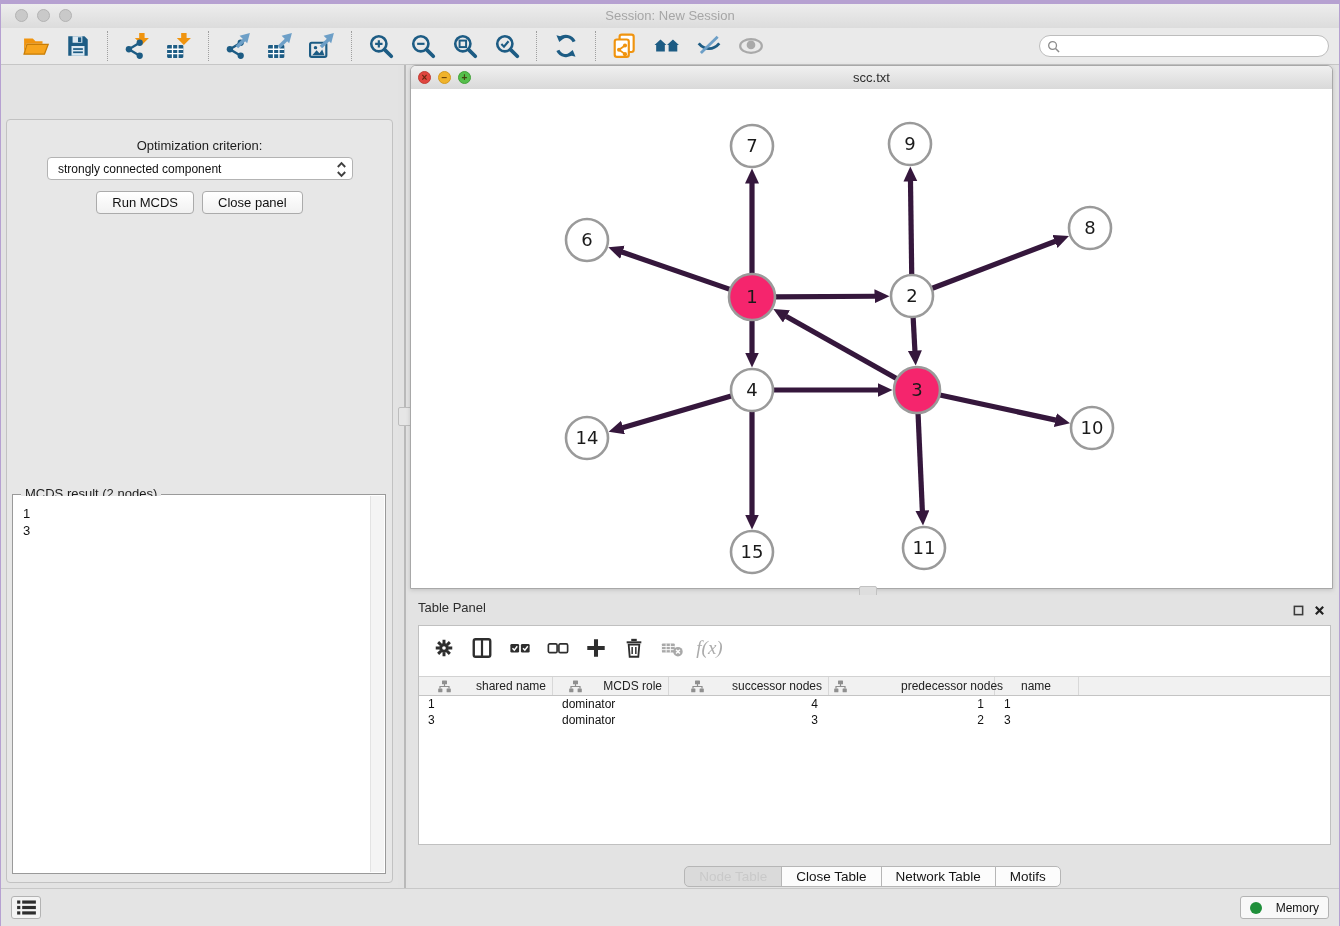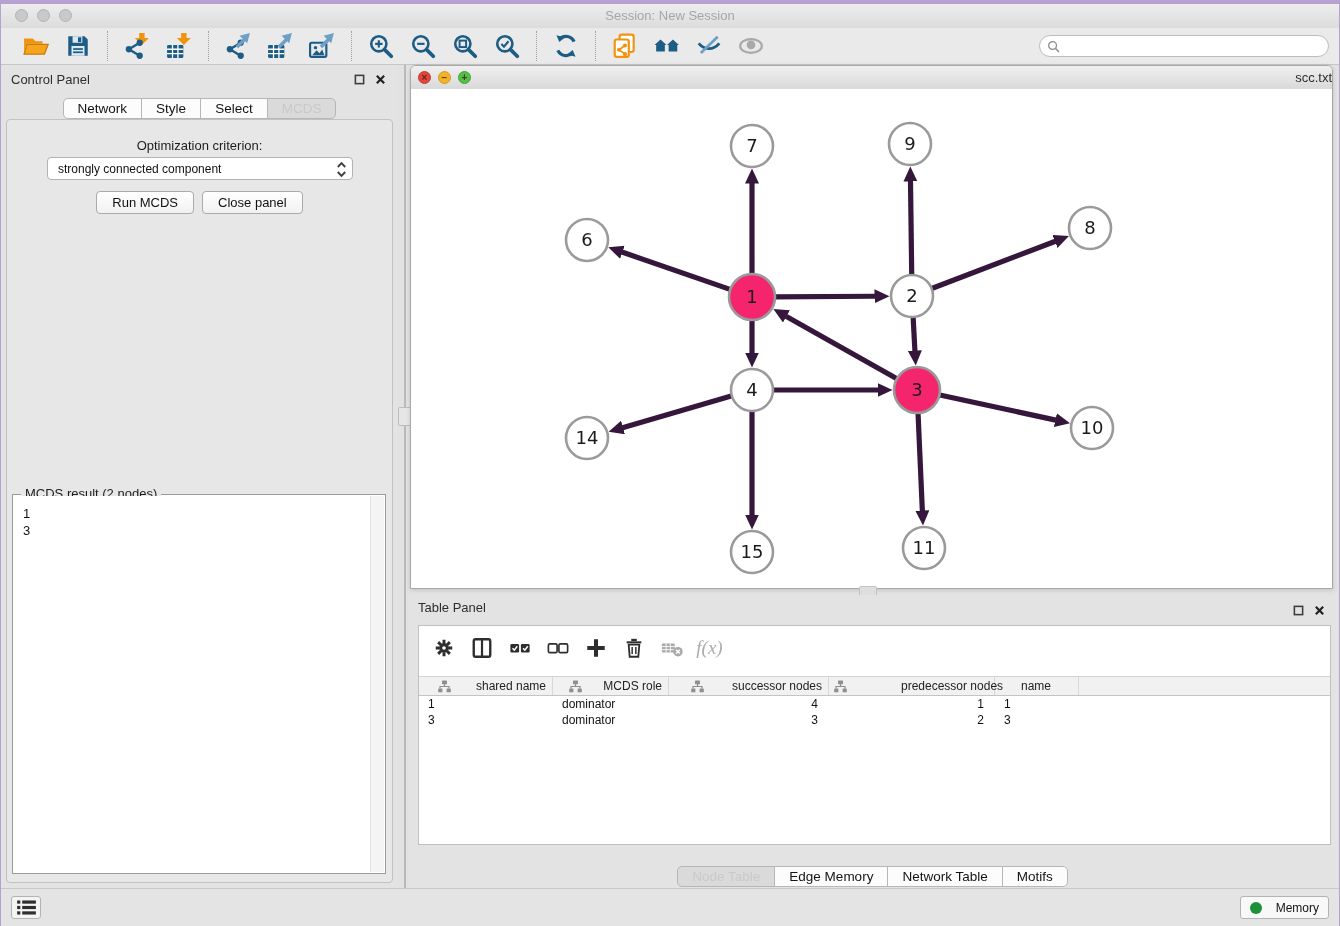--- a/index.html
+++ b/index.html
@@ -44,21 +44,21 @@
   .result-scroll{position:absolute;top:0;bottom:0;right:0;width:13px;background:#f4f4f4;border-left:1px solid #e3e3e3;}
   
   .v-split{position:absolute;left:403px;top:61px;bottom:37px;width:2px;background:#b9b9b9;}
   .v-grab{position:absolute;left:397px;top:403px;width:12px;height:17px;background:#e6e6e6;border:1px solid #bdbdbd;border-radius:2px;}
   .h-grab{position:absolute;left:858px;top:582px;width:16px;height:9px;background:#dedede;border:1px solid #c2c2c2;border-radius:2px;}
   
   .net-window{position:absolute;left:409px;top:61px;width:923px;height:524px;border:1px solid #a8a8a8;border-radius:6px 6px 0 0;overflow:hidden;box-sizing:border-box;background:#fff;box-shadow:0 1px 4px rgba(0,0,0,.15);}
   .nw-titlebar{position:relative;height:23px;background:linear-gradient(#f0f0f0,#d9d9d9);border-bottom:1px solid #b9b9b9;}
   .nw-lights{position:absolute;left:7px;top:5px;display:flex;gap:7px;}
   .nw-light{width:13px;height:13px;border-radius:50%;box-sizing:border-box;font-size:10px;line-height:11px;text-align:center;color:rgba(60,30,0,.75);font-weight:bold;}
-  .nw-title{position:absolute;left:0;right:0;top:4px;text-align:right;font-size:13px;color:#2d2d2d;}
+  .nw-title{position:absolute;left:0;right:0;top:4px;text-align:center;font-size:13px;color:#2d2d2d;}
   .net-canvas{position:absolute;top:23px;left:0;right:0;bottom:0;background:#fff;}
   
   .table-panel{position:absolute;left:407px;top:591px;right:2px;bottom:37px;background:#e3e3e3;}
   .tp-header{position:absolute;top:5px;left:10px;right:12px;height:20px;display:flex;justify-content:space-between;}
   .tp-box{position:absolute;left:10px;top:30px;width:913px;height:220px;background:#fff;border:1px solid #c0c0c0;box-sizing:border-box;}
   .tp-toolbar{display:flex;align-items:center;height:43px;padding-left:9px;gap:7px;}
   .tp-btn{width:31px;height:30px;background:transparent;border:none;display:flex;align-items:center;justify-content:center;padding:0;}
   .fx-text{font-family:"Liberation Serif",serif;font-style:italic;font-size:19px;color:#ababab;}
   .tbl{position:absolute;top:50px;left:0;right:0;}
   .tbl-head{display:flex;background:#f1f1f1;border-top:1px solid #d2d2d2;border-bottom:1px solid #c4c4c4;height:18px;}
@@ -275,41 +275,20 @@
           <svg width="13" height="13" viewBox="0 0 14 14">
             <circle cx="6" cy="6" r="4.2" fill="none" stroke="#8b8b8b" stroke-width="1.4"></circle>
             <path d="M9.2 9.2L13 13" stroke="#8b8b8b" stroke-width="1.6"></path>
           </svg>
         </span>
       <input type="text" style="">
     </div>
   </div>
 
   <div class="control-panel">
-    <div class="cp-header">
-      <span class="panel-title">Control Panel</span>
-      <span class="panel-btns">
-        <span class="icon">
-            <svg width="11" height="11" viewBox="0 0 12 12">
-              <rect x="1.5" y="1.5" width="9" height="9" fill="none" stroke="#3c3c3c" stroke-width="1.7"></rect>
-            </svg>
-          </span>
-        <span class="icon">
-            <svg width="11" height="11" viewBox="0 0 12 12">
-              <path d="M2 2l8 8M10 2l-8 8" stroke="#222" stroke-width="2.4"></path>
-            </svg>
-          </span>
-      </span>
-    </div>
-    <div class="tabbar cp-tabs" id="cp-tabs">
-        <span class="tab">Network</span>
-        <span class="tab">Style</span>
-        <span class="tab">Select</span>
-        <span class="tab selected">MCDS</span>
-      </div>
     <div class="cp-body">
       <div class="opt-label">Optimization criterion:</div>
       <div class="dropdown">
         <span>strongly connected component</span>
         <span class="icon dd-stepper">
             <svg width="13" height="19" viewBox="0 0 13 19">
               <path d="M2.8 7L6.5 3.2 10.2 7M2.8 12L6.5 15.8 10.2 12" stroke="#3f3f3f" stroke-width="1.9" fill="none"></path>
             </svg>
           </span>
       </div>
@@ -572,21 +551,21 @@
               <div class="td" style="width: 116px; text-align: left; padding: 0px 0px 0px 9px;">dominator</div>
               <div class="td" style="width: 160px; text-align: right; padding: 0px 11px 0px 0px;">3</div>
               <div class="td" style="width: 166px; text-align: right; padding: 0px 11px 0px 0px;">2</div>
               <div class="td" style="width: 84px; text-align: left; padding: 0px 0px 0px 9px;">3</div>
             </div>
           </div>
       </div>
     </div>
     <div class="tabbar tp-tabs" id="tp-tabs">
         <span class="tab selected">Node Table</span>
-        <span class="tab">Edge Memory</span>
+        <span class="tab">Close Table</span>
         <span class="tab">Network Table</span>
         <span class="tab">Motifs</span>
       </div>
   </div>
 
   <div class="statusbar">
     <button class="sb-left">
       <span class="icon">
           <svg width="19" height="15" viewBox="0 0 20 16">
             <g fill="#2e2e2e">

